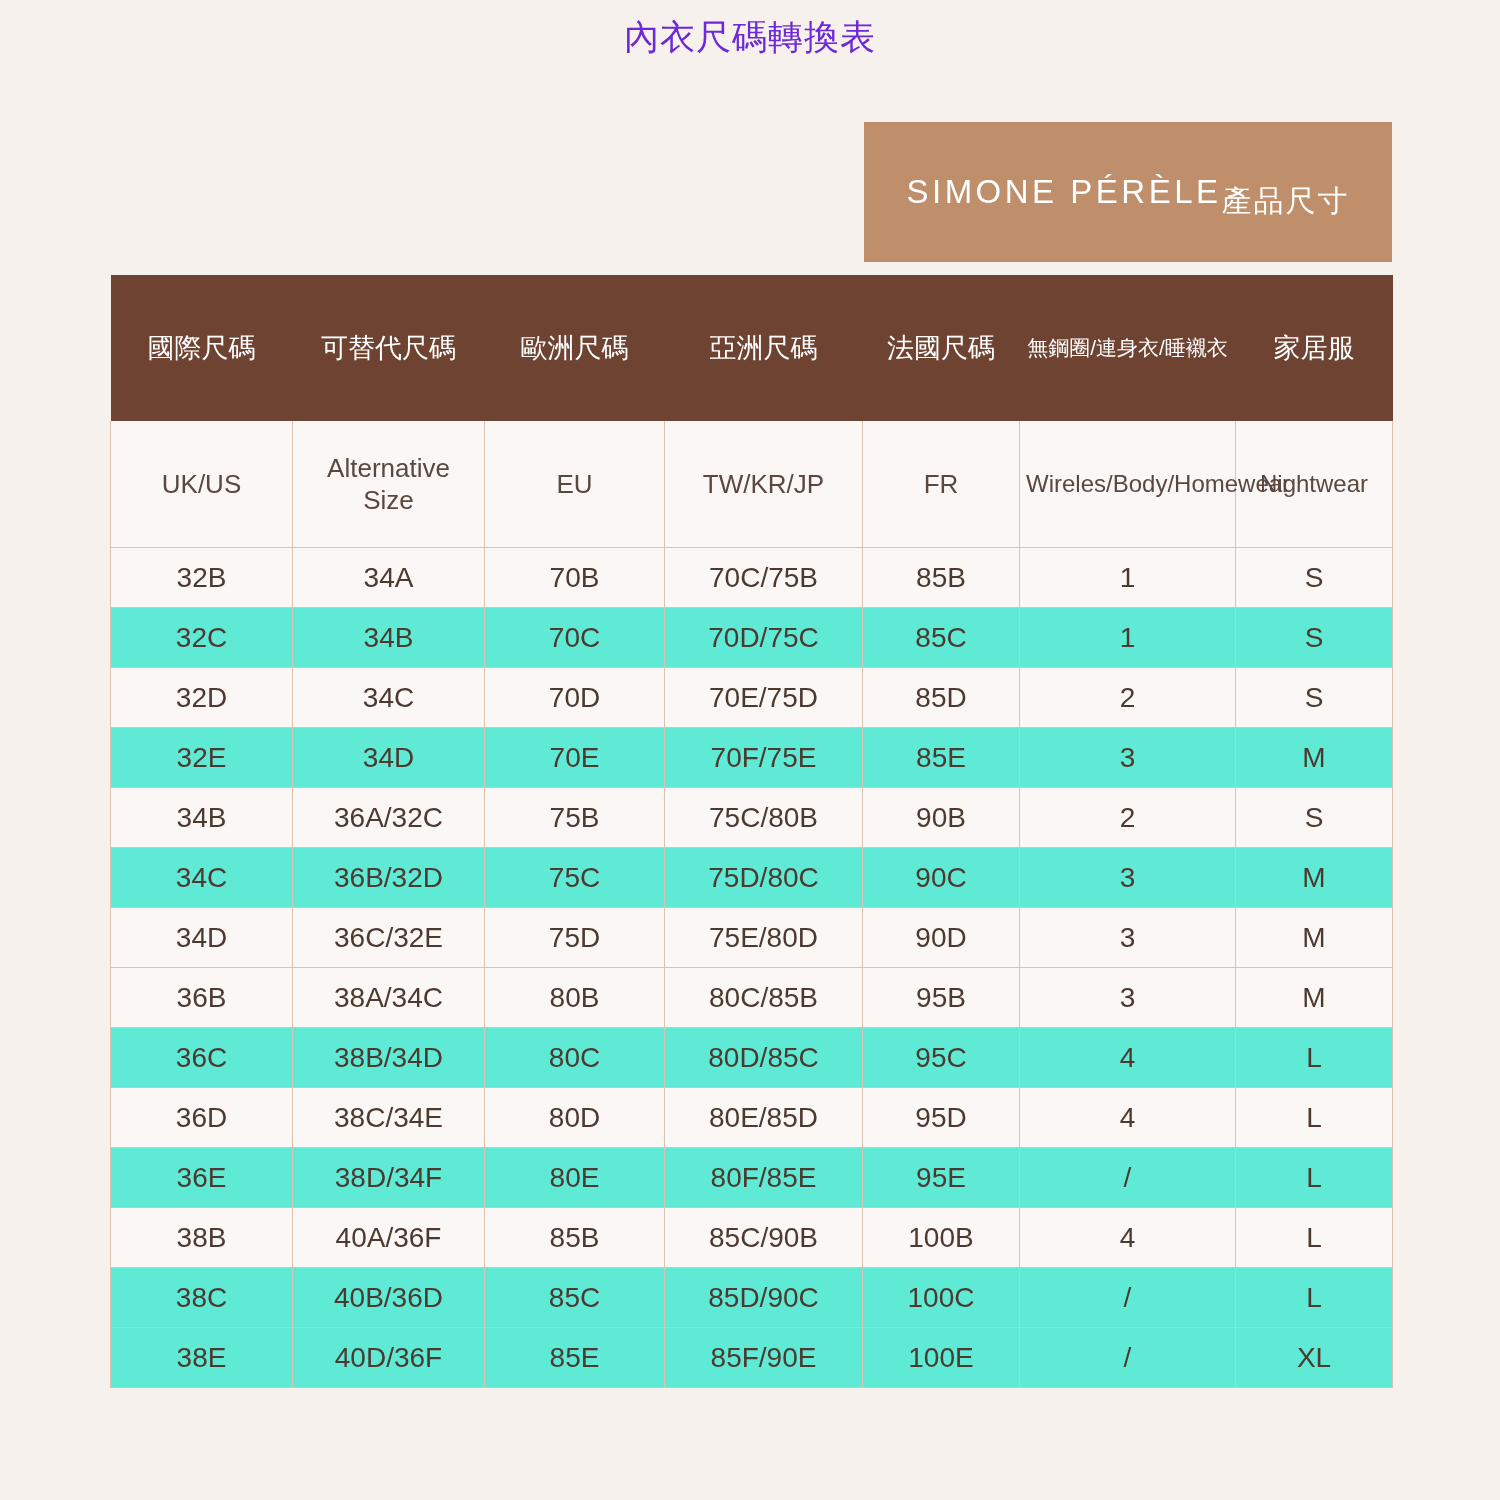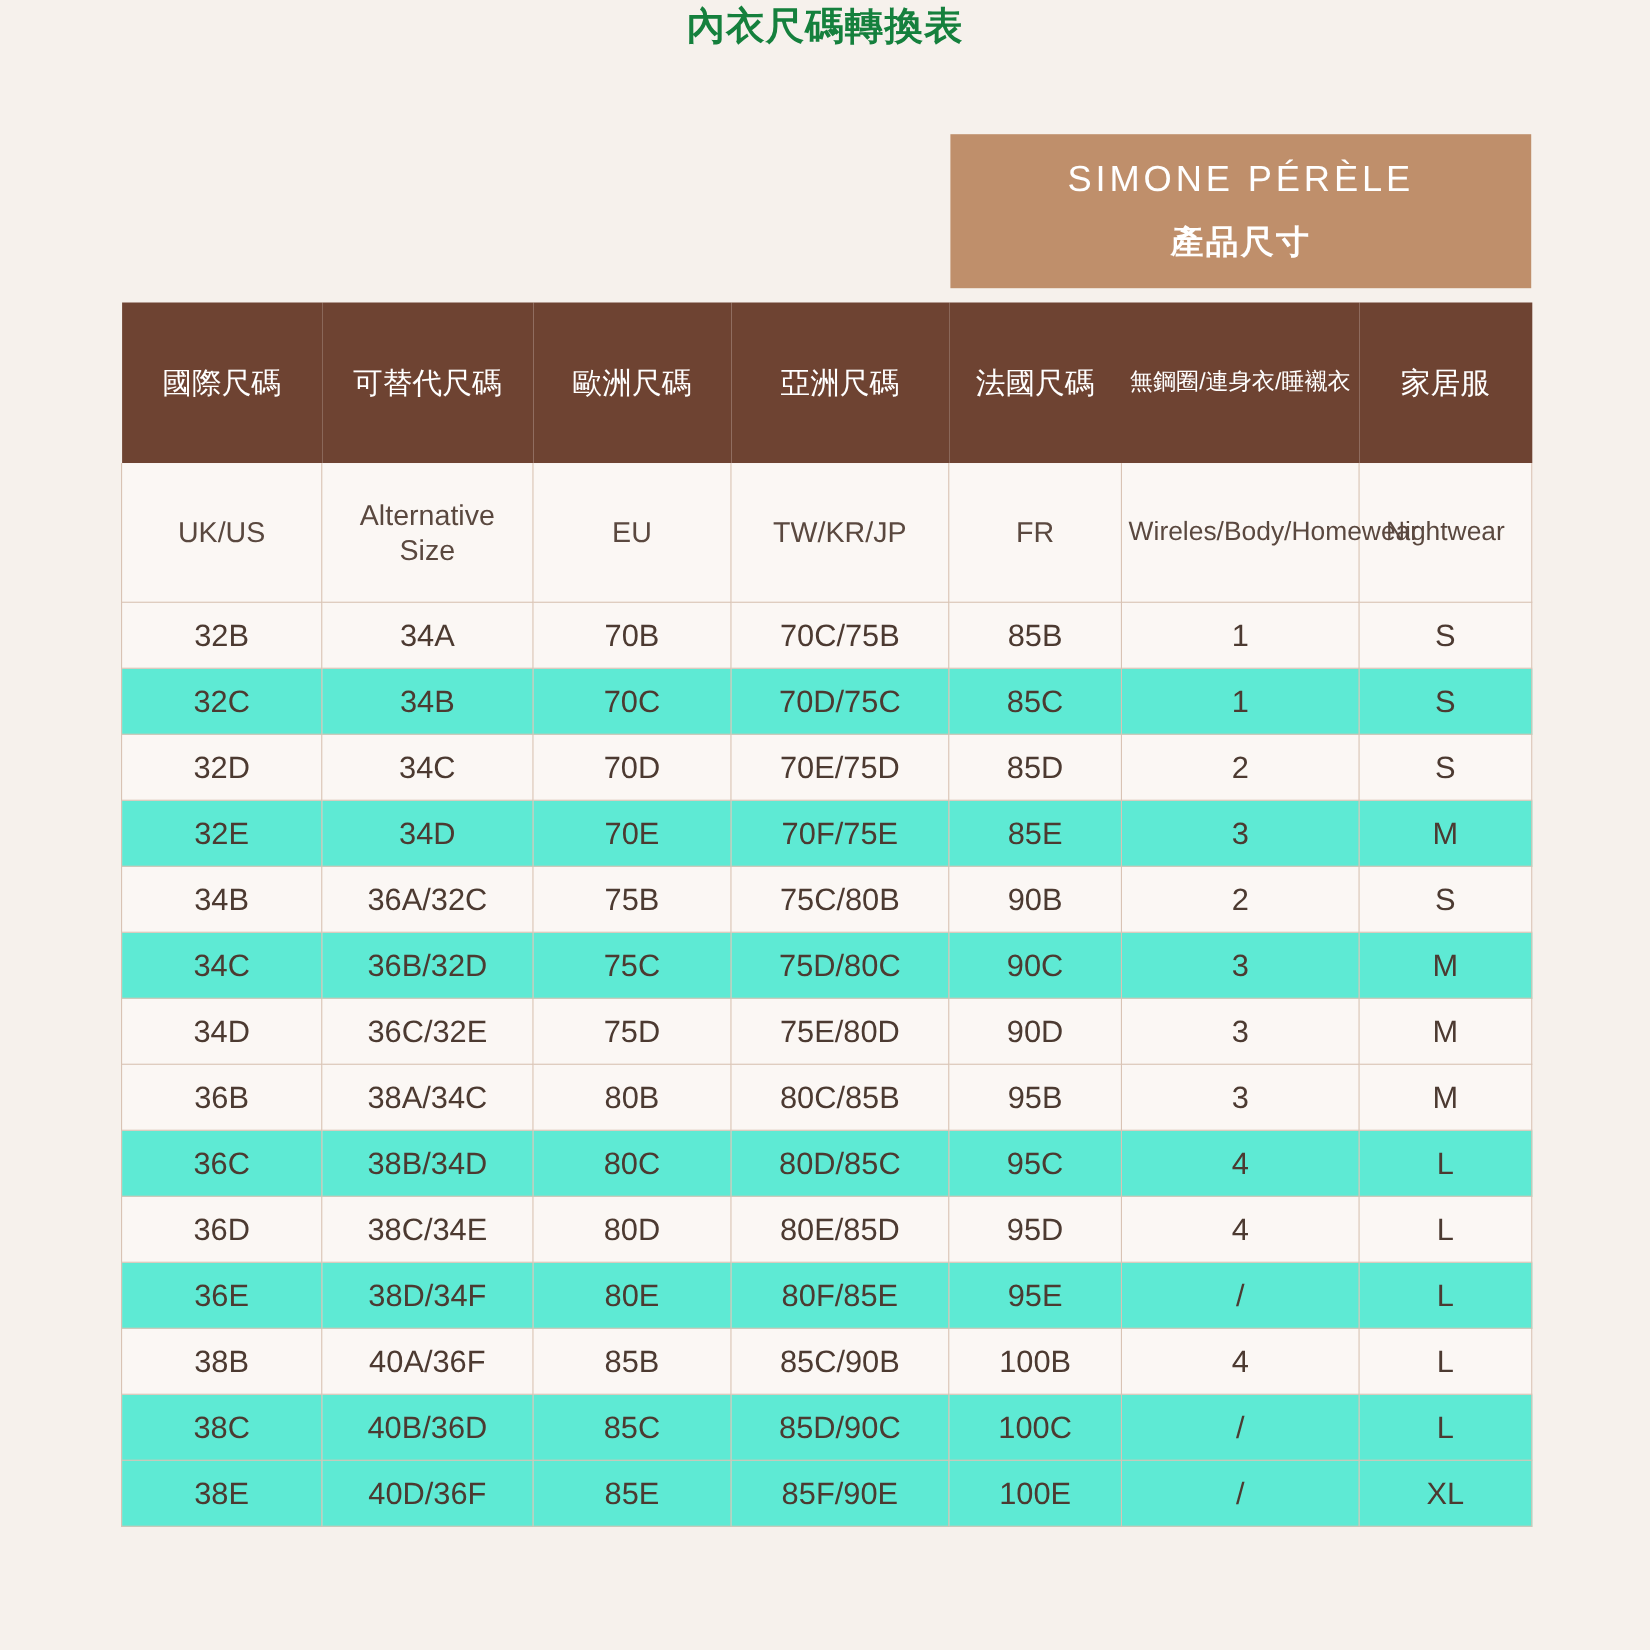--- a/index.html
+++ b/index.html
@@ -16,49 +16,48 @@
   }
   .page {
     position: relative;
     width: 1500px;
     height: 1500px;
     box-sizing: border-box;
   }
   .page-title {
     text-align: center;
     font-size: 35px;
-    color: #15803d;
+    color: #6d28d9;
     letter-spacing: 1px;
-    padding-top: 0;
-    font-weight: 700;
+    padding-top: 14px;
+    font-weight: 400;
   }
   .brand-box {
     position: absolute;
     left: 864px;
     top: 122px;
     width: 528px;
     height: 140px;
     background: #bf8f6b;
     display: flex;
-    flex-direction: column;
+    flex-direction: row;
     align-items: center;
     justify-content: center;
     color: #ffffff;
   }
   .brand-name {
     font-size: 33px;
     letter-spacing: 3.5px;
     font-weight: 400;
     white-space: nowrap;
   }
   .brand-sub {
     font-size: 30px;
     letter-spacing: 2px;
     margin-top: 18px;
-    font-weight: bold;
   }
   table.size-table {
     position: absolute;
     left: 110px;
     top: 275px;
     width: 1282px;
     border-collapse: collapse;
     table-layout: fixed;
   }
   table.size-table col.c0 { width: 182px; }

